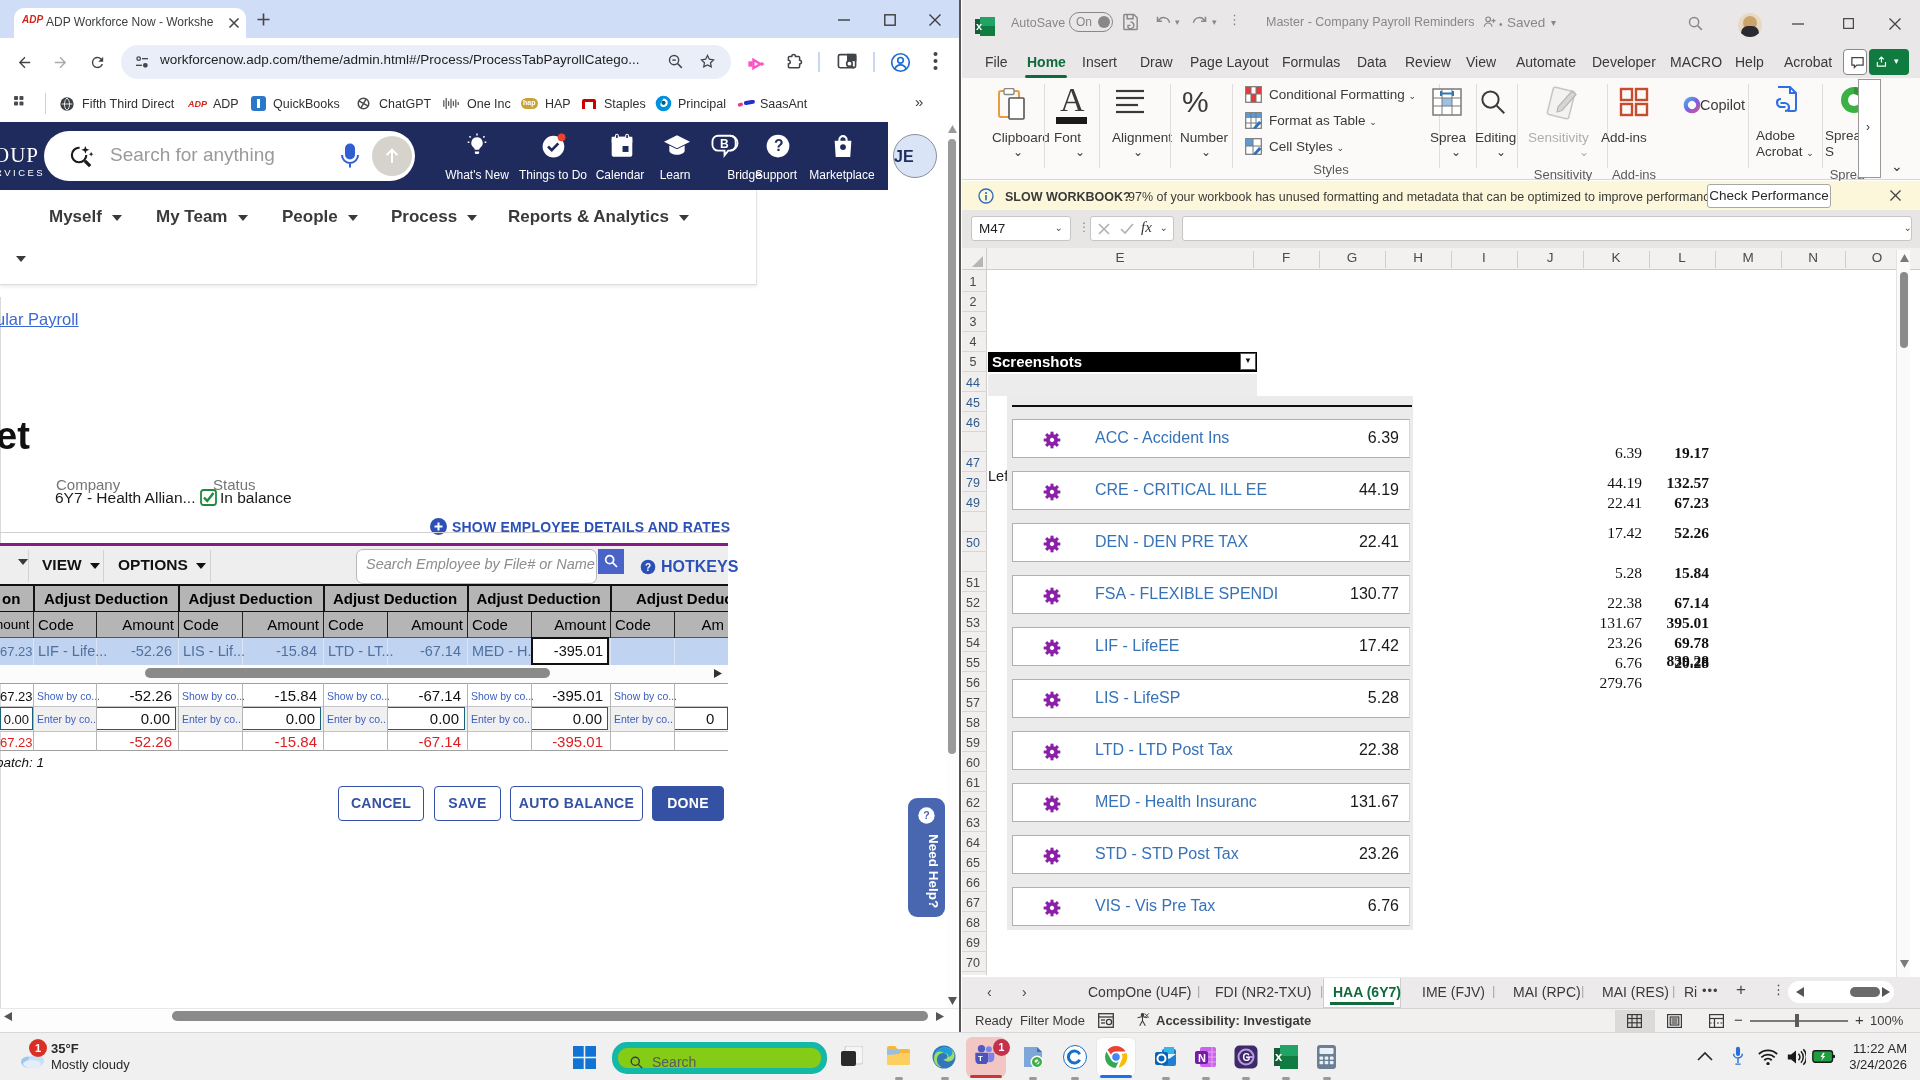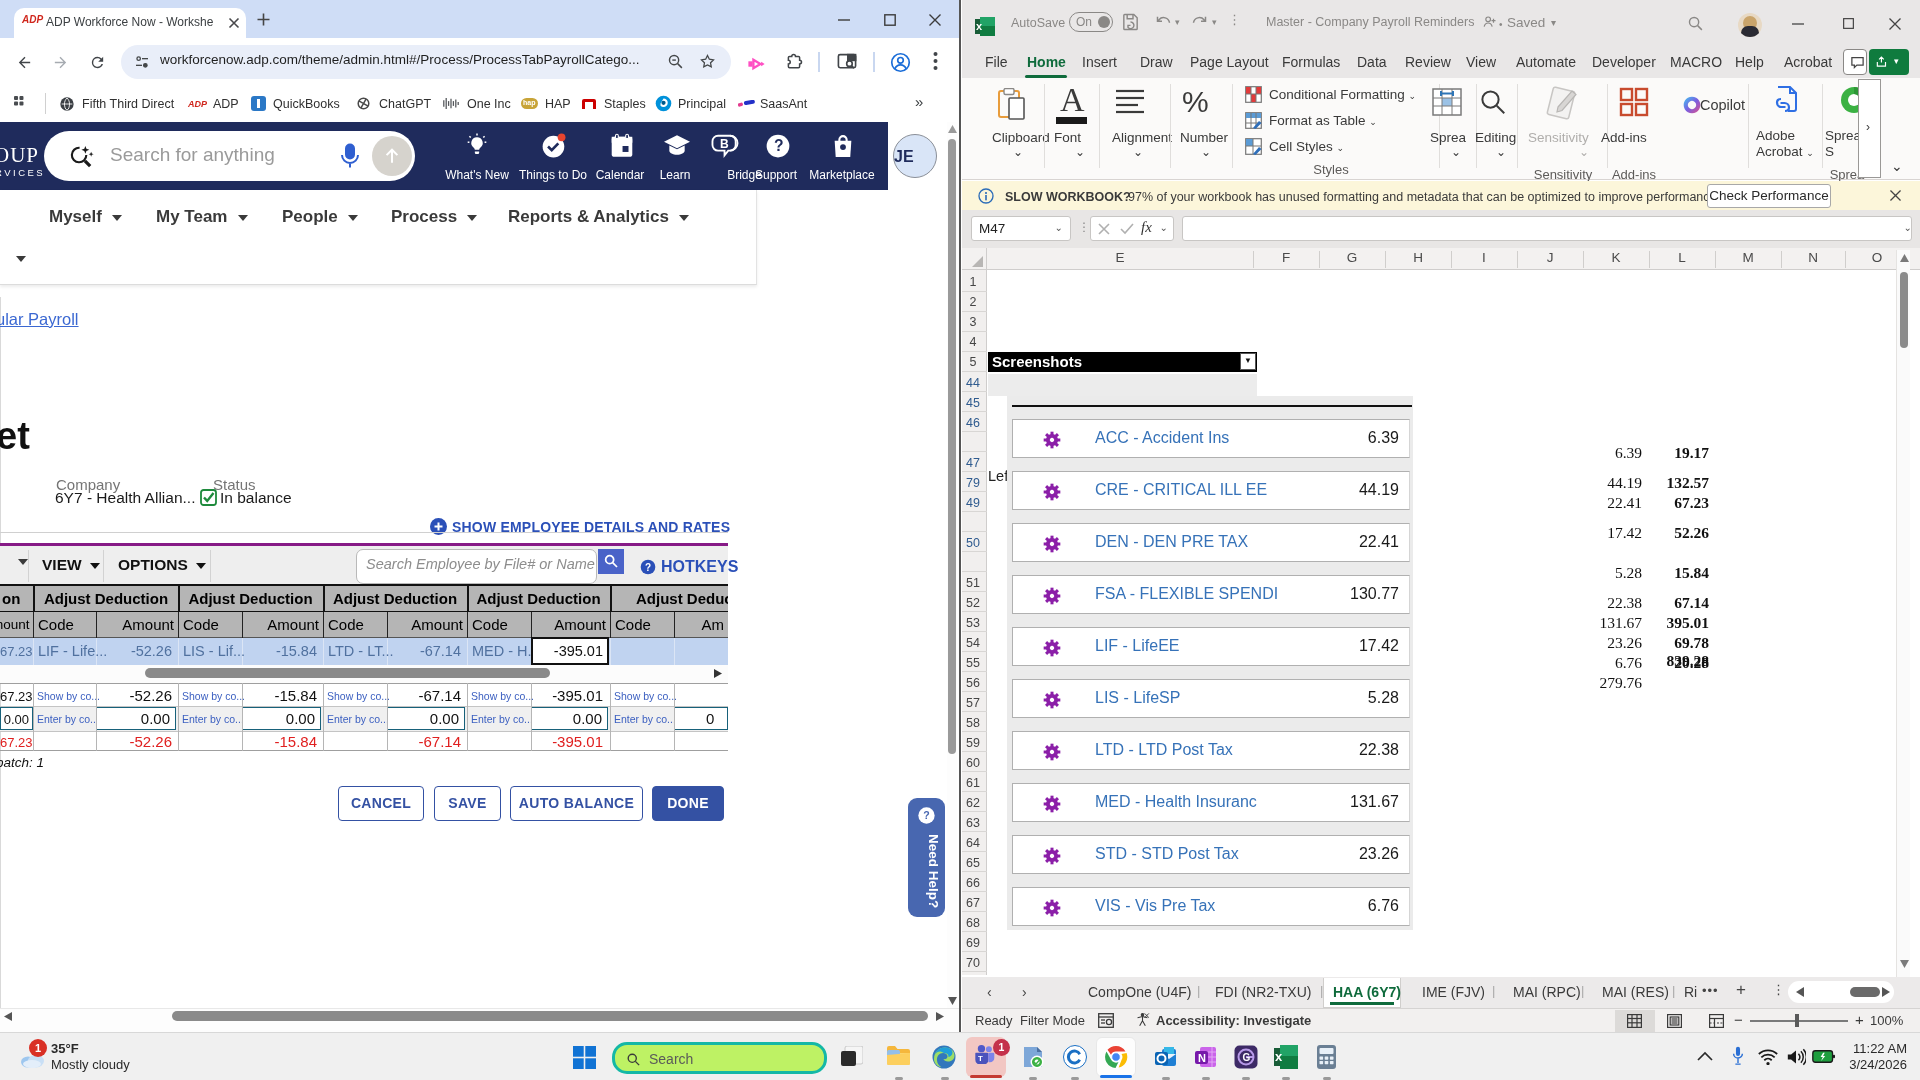--- a/index.html
+++ b/index.html
@@ -1126,21 +1126,21 @@
     <span style="position:absolute;left:51px;top:8px;font-size:13px;font-weight:700;color:#2a2a2a;">35°F</span>
     <span style="position:absolute;left:51px;top:24px;font-size:13px;color:#2a2a2a;">Mostly cloudy</span>
 
     <svg style="position:absolute;left:573px;top:13px;" width="23" height="23" viewBox="0 0 23 23">
         <rect x="0" y="0" width="10.7" height="10.7" fill="#1173d4"></rect>
         <rect x="12.3" y="0" width="10.7" height="10.7" fill="#1173d4"></rect>
         <rect x="0" y="12.3" width="10.7" height="10.7" fill="#1173d4"></rect>
         <rect x="12.3" y="12.3" width="10.7" height="10.7" fill="#1173d4"></rect>
       </svg>
 
-    <div style="position:absolute;left:612px;top:9px;width:215px;height:32px;background:#bef264;border:3px solid #14b8a6;border-radius:15px;">
+    <div style="position:absolute;left:612px;top:9px;width:215px;height:32px;background:#84cc16;border:6px solid #14b8a6;border-radius:15px;">
       <svg style="position:absolute;left:11px;top:7px;" width="15" height="15" viewBox="0 0 24 24" fill="none" stroke="#3a3a3a" stroke-width="2.2">
           <circle cx="10" cy="10" r="6.5"></circle>
           <line x1="15" y1="15" x2="21" y2="21"></line>
         </svg>
       <span style="position:absolute;left:34px;top:6px;font-size:14px;color:#5a5a5a;">Search</span>
     </div>
 
     <svg style="position:absolute;left:841px;top:13px;" width="22" height="22" viewBox="0 0 22 22">
         <rect x="4" y="0" width="18" height="18" rx="2" fill="#f5f5f5" stroke="#c8c8c8"></rect>
         <rect x="0" y="5" width="15" height="15" rx="2" fill="#2a2a2a"></rect>

